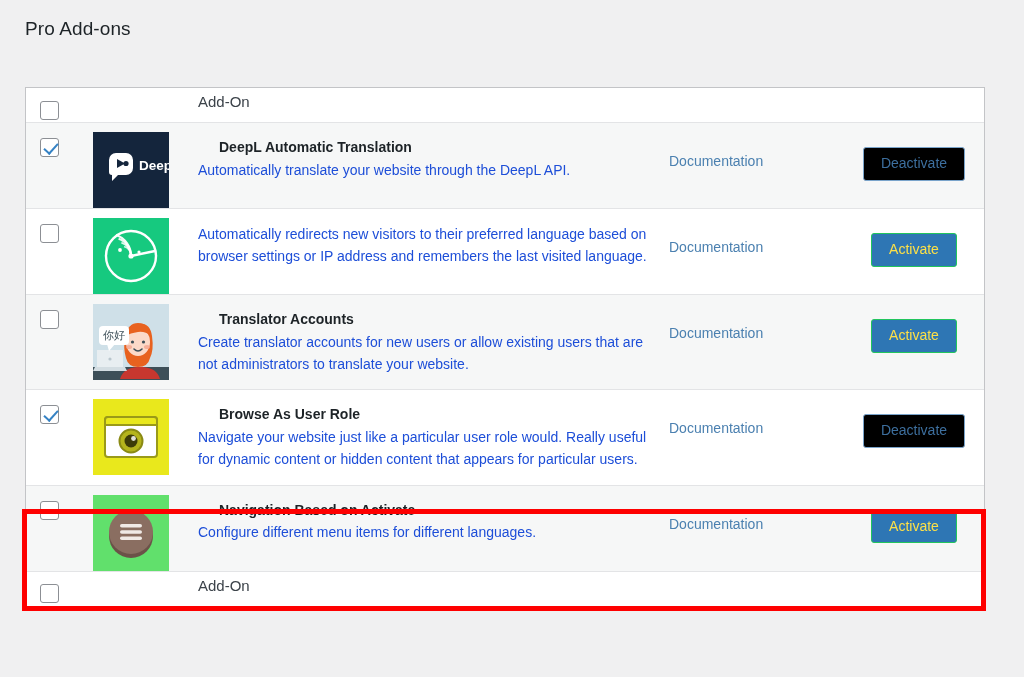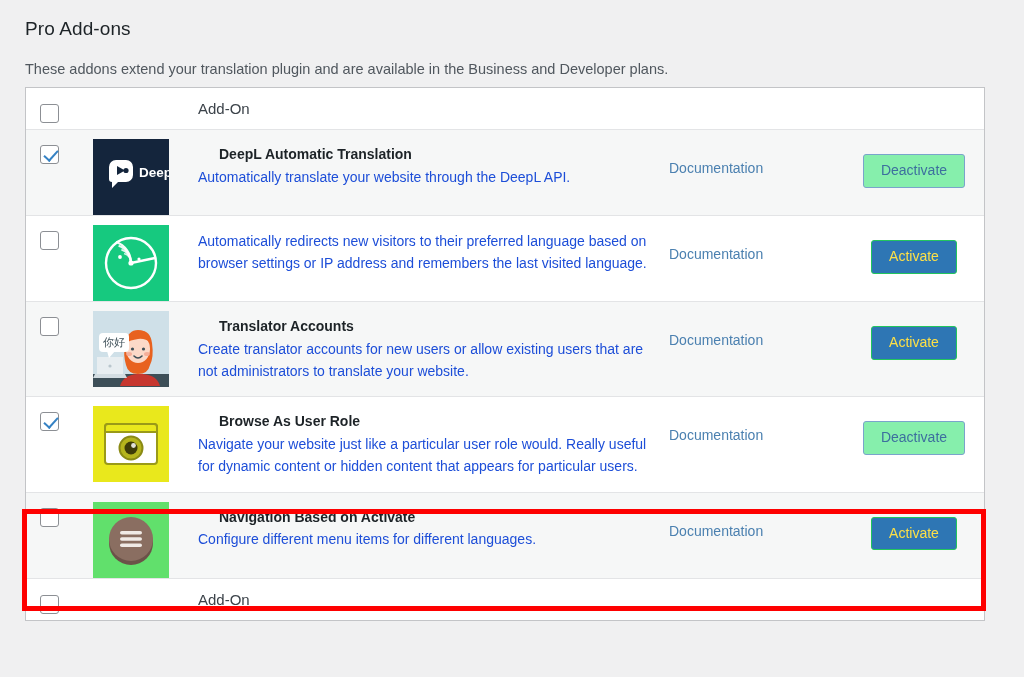--- a/index.html
+++ b/index.html
@@ -85,21 +85,21 @@
     width: 76px; height: 76px;
     flex: none;
     overflow: hidden;
   }
   .cell-text {
     flex: 1 1 auto;
     padding: 15px 14px 14px 20px;
     min-width: 0;
   }
   .hdr .cell-text {
-    padding-top: 12px; padding-bottom: 12px;
+    padding-top: 5px; padding-bottom: 12px;
     display: flex; align-items: center;
   }
   .addon-title {
     font-size: 14px;
     font-weight: bold;
     color: #1d2327;
     margin: 0 0 3px 0;
     line-height: 1.35;
     padding-left: 21px;
   }
@@ -144,42 +144,41 @@
     cursor: pointer;
     line-height: 1.2;
     white-space: nowrap;
   }
   .btn-primary {
     background: #2e76b4;
     border: 1px solid #22c55e;
     color: #fde047;
   }
   .btn-secondary {
-    background: #86efac;
+    background: #000000;
     border: 1px solid #7aa4cb;
     color: #3d6f9e;
   }
   .highlight-box {
     position: absolute;
     left: 22px;
     top: 509px;
     width: 964px;
     height: 102px;
     border: 5px solid #fe0000;
     pointer-events: none;
     z-index: 5;
   }
 </style>
 </head>
 <body>
 
 <div id="page">
 
   <div class="page-title">Pro Add-ons</div>
-  <div class="page-desc">These addons extend your translation plugin and are available in the Business and Developer plans.</div>
 
   <div class="table-wrap">
 
     <div class="row hdr">
       <div class="cell-check">
         <span class="cb"></span>
       </div>
       <div class="cell-icon"></div>
       <div class="cell-text">
         <span class="hdr-label">Add-On</span>

